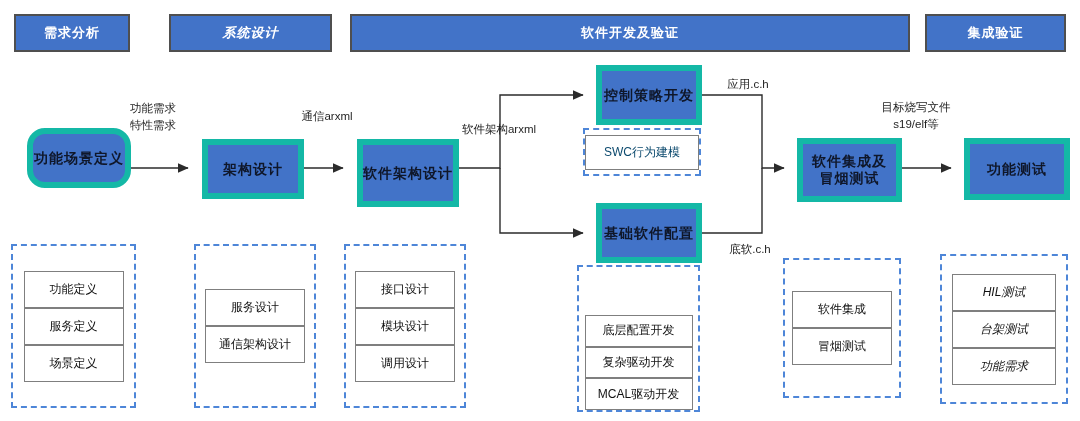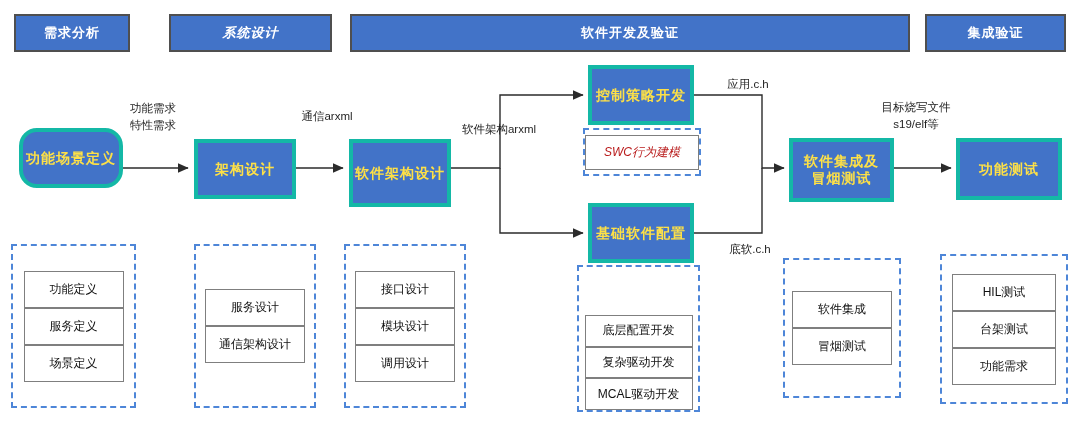--- a/index.html
+++ b/index.html
@@ -9,24 +9,24 @@
   .phase{
     position:absolute;height:38px;box-sizing:border-box;
     background:#4273C8;border:2px solid #4f4f4f;
     color:#ffffff;font-weight:bold;font-size:13px;
     display:flex;align-items:center;justify-content:center;
     letter-spacing:1px;
   }
 
   .node{
     position:absolute;box-sizing:border-box;
-    background:#4273C8;border:4px solid #14b8a6;
-    color:#fde047;font-weight:bold;font-size:14px;
+    background:#4273C8;border:6px solid #14b8a6;
+    color:#0f172a;font-weight:bold;font-size:14px;
     display:flex;flex-direction:column;align-items:center;justify-content:center;
-    line-height:17px;letter-spacing:1px;text-align:center;
+    line-height:17px;letter-spacing:1px;text-align:center;margin-left:8px;
   }
 
   .edge-label{
     position:absolute;font-size:11.5px;color:#1f1f1f;
     text-align:center;line-height:17px;white-space:nowrap;
   }
 
   .dashed-group{
     position:absolute;box-sizing:border-box;
     border:2px dashed #4E86D8;
@@ -44,21 +44,21 @@
 
   .swc-wrap{
     position:absolute;box-sizing:border-box;
     border:2px dashed #4E86D8;
     display:flex;align-items:center;justify-content:center;
   }
   .swc-inner{
     box-sizing:border-box;width:116px;height:35px;
     background:#ffffff;border:1.5px solid #7f7f7f;
     display:flex;align-items:center;justify-content:center;
-    font-size:12px;color:#b91c1c;white-space:nowrap;font-style:italic;
+    font-size:12px;color:#0c4a6e;white-space:nowrap;
   }
 
   #flow-arrows{position:absolute;left:0;top:0;pointer-events:none;}
 </style>
 </head>
 <body>
 
 <div id="canvas">
 
   <svg id="flow-arrows" width="1080" height="421" viewBox="0 0 1080 421">
@@ -132,19 +132,19 @@
     <div class="detail-item" style="width:108px;margin-top:48px;">底层配置开发</div>
     <div class="detail-item" style="width:108px;">复杂驱动开发</div>
     <div class="detail-item" style="width:108px;">MCAL驱动开发</div>
   </div>
 
   <div class="dashed-group" style="left:783px;top:258px;width:118px;height:140px;">
     <div class="detail-item">软件集成</div>
     <div class="detail-item">冒烟测试</div>
   </div>
 
-  <div class="dashed-group" style="left:940px;top:254px;width:128px;height:150px;">
+  <div class="dashed-group" style="left:940px;top:254px;width:128px;height:150px;font-style:italic;">
     <div class="detail-item" style="width:104px;">HIL测试</div>
     <div class="detail-item" style="width:104px;">台架测试</div>
     <div class="detail-item" style="width:104px;">功能需求</div>
   </div>
 
 </div>
 
 </body></html>

